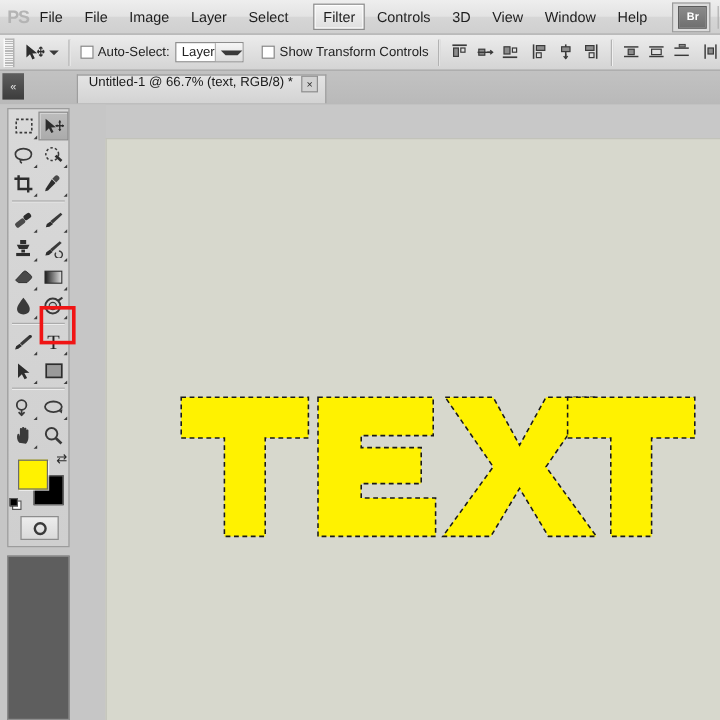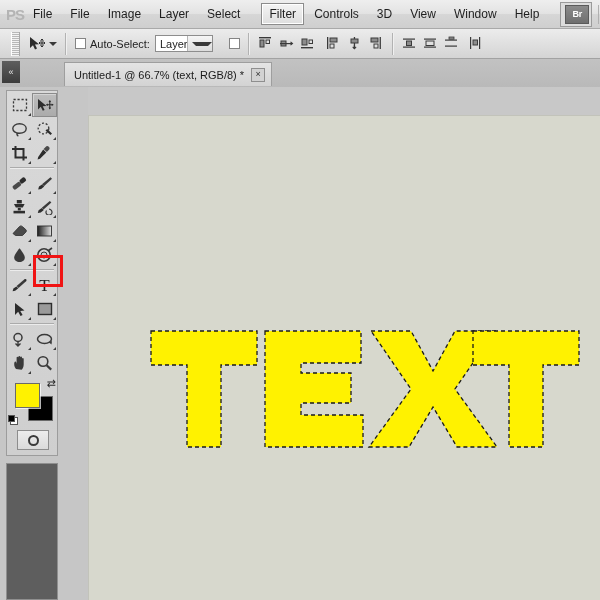--- a/index.html
+++ b/index.html
@@ -66,21 +66,21 @@
   }
 
   
   .optionsbar {
     position: absolute; left: 0; top: 29px;
     width: 600px; height: 30px;
     background: linear-gradient(180deg,#ececec 0%,#e0e0e0 50%,#d4d4d4 100%);
     border-bottom: 1px solid #a2a2a2;
     display: flex; align-items: center;
     box-sizing: border-box;
-    font-size: 11px; color: #222; padding-left: 8px;
+    font-size: 11px; color: #222;
   }
   .ob-grip {
     width: 7px; height: 24px; margin-left: 3px;
     background: repeating-linear-gradient(180deg,#b8b8b8 0 1px,#f2f2f2 1px 2px);
     border-left: 1px solid #fff; border-right: 1px solid #a8a8a8;
   }
   .ob-tool {
     display: flex; align-items: center; gap: 3px;
     margin-left: 8px;
   }
@@ -140,21 +140,21 @@
     background: linear-gradient(180deg,#5e5e5e,#3c3c3c);
     color: #e8e8e8; font-size: 9px;
     display: flex; align-items: center; justify-content: center;
   }
   .doc-tab {
     position: absolute; left: 64px; top: 3px;
     height: 24px;
     background: linear-gradient(180deg,#e4e4e4,#d3d3d3);
     border: 1px solid #9e9e9e;
     border-bottom: none;
-    display: flex; align-items: center;
+    display: flex; 
     padding: 0 6px 0 9px;
     box-sizing: border-box;
     font-size: 11px; color: #1a1a1a;
     white-space: nowrap;
   }
   .tab-close {
     margin-left: 7px;
     width: 12px; height: 12px;
     border: 1px solid #8e8e8e;
     background: #d2d2d2;
@@ -331,20 +331,21 @@
     <div class="ob-select">
       <span>Layer</span>
       <span class="arrow-box">
         <span class="tri-down"></span>
       </span>
     </div>
 
     <div style="width:16px"></div>
 
     <span class="cbx"></span>
+    <span class="ob-label">Show Transform Controls</span>
 
     <div class="ob-sep"></div>
 
     <div class="align-group">
       <span class="align-btn">
         <svg width="15" height="15" viewBox="0 0 15 15">
             <rect x="1" y="1" width="12" height="1.4" fill="#3a3a3a"></rect>
             <rect x="2" y="4" width="4" height="7" fill="#8c8c8c" stroke="#3a3a3a" stroke-width="1"></rect>
             <rect x="8" y="4" width="3.5" height="3.5" fill="none" stroke="#3a3a3a" stroke-width="1"></rect>
           </svg>

